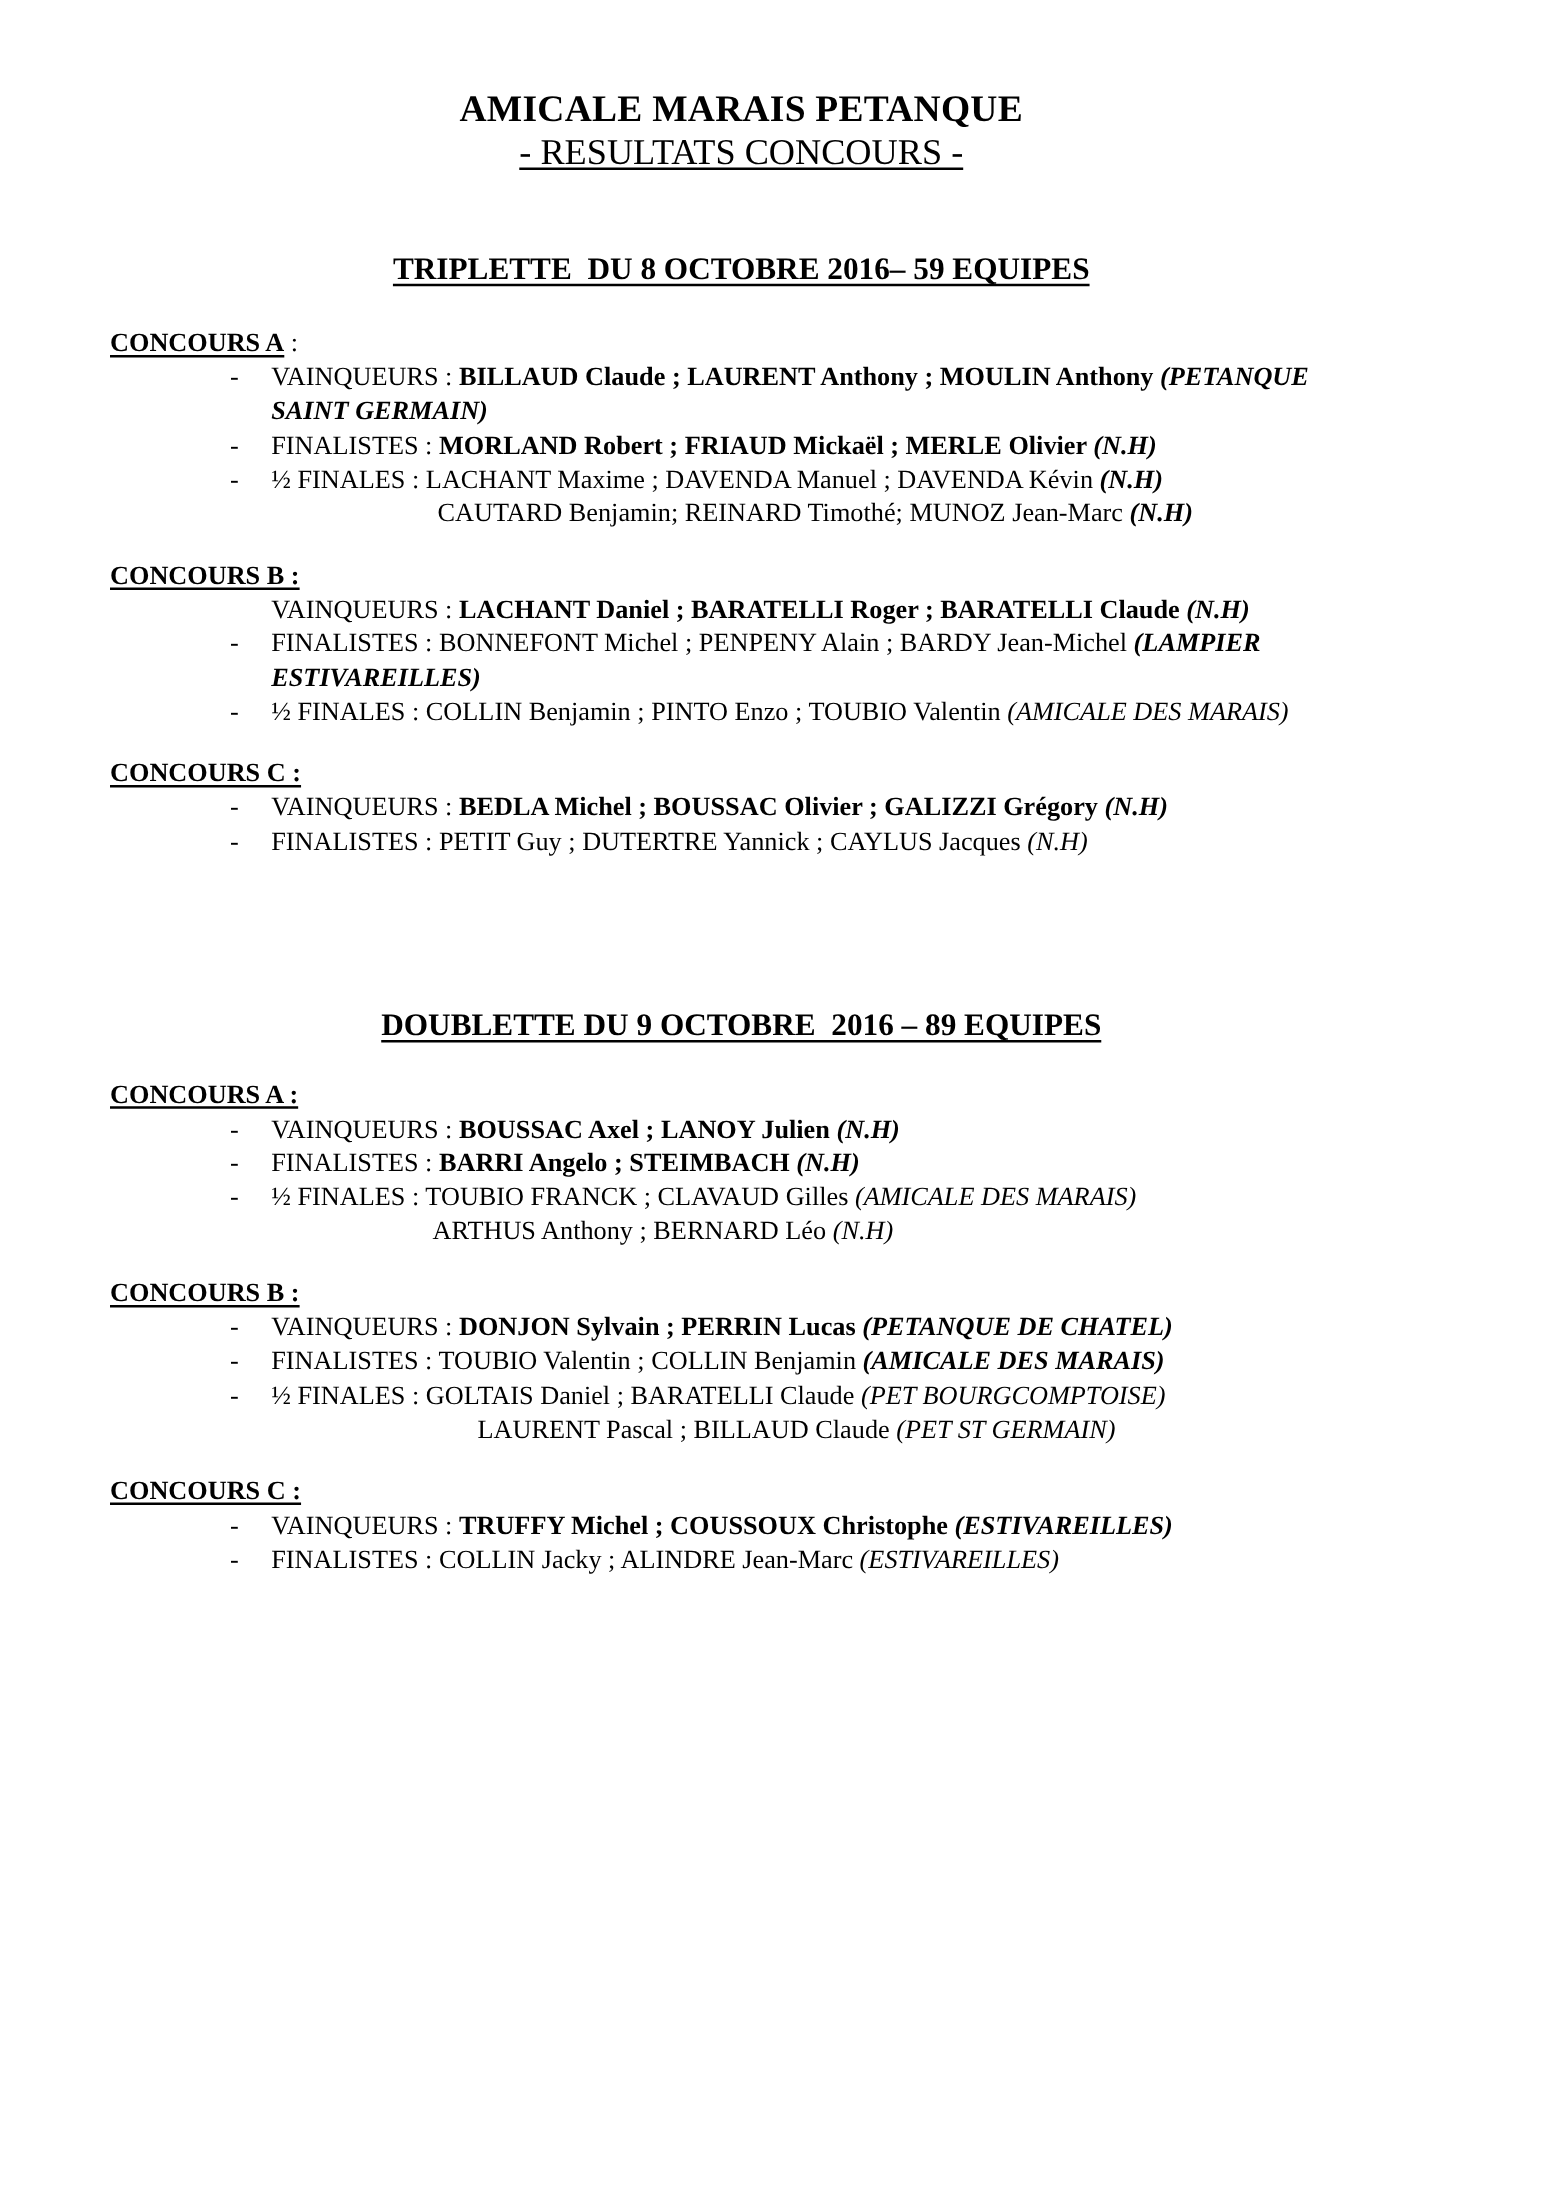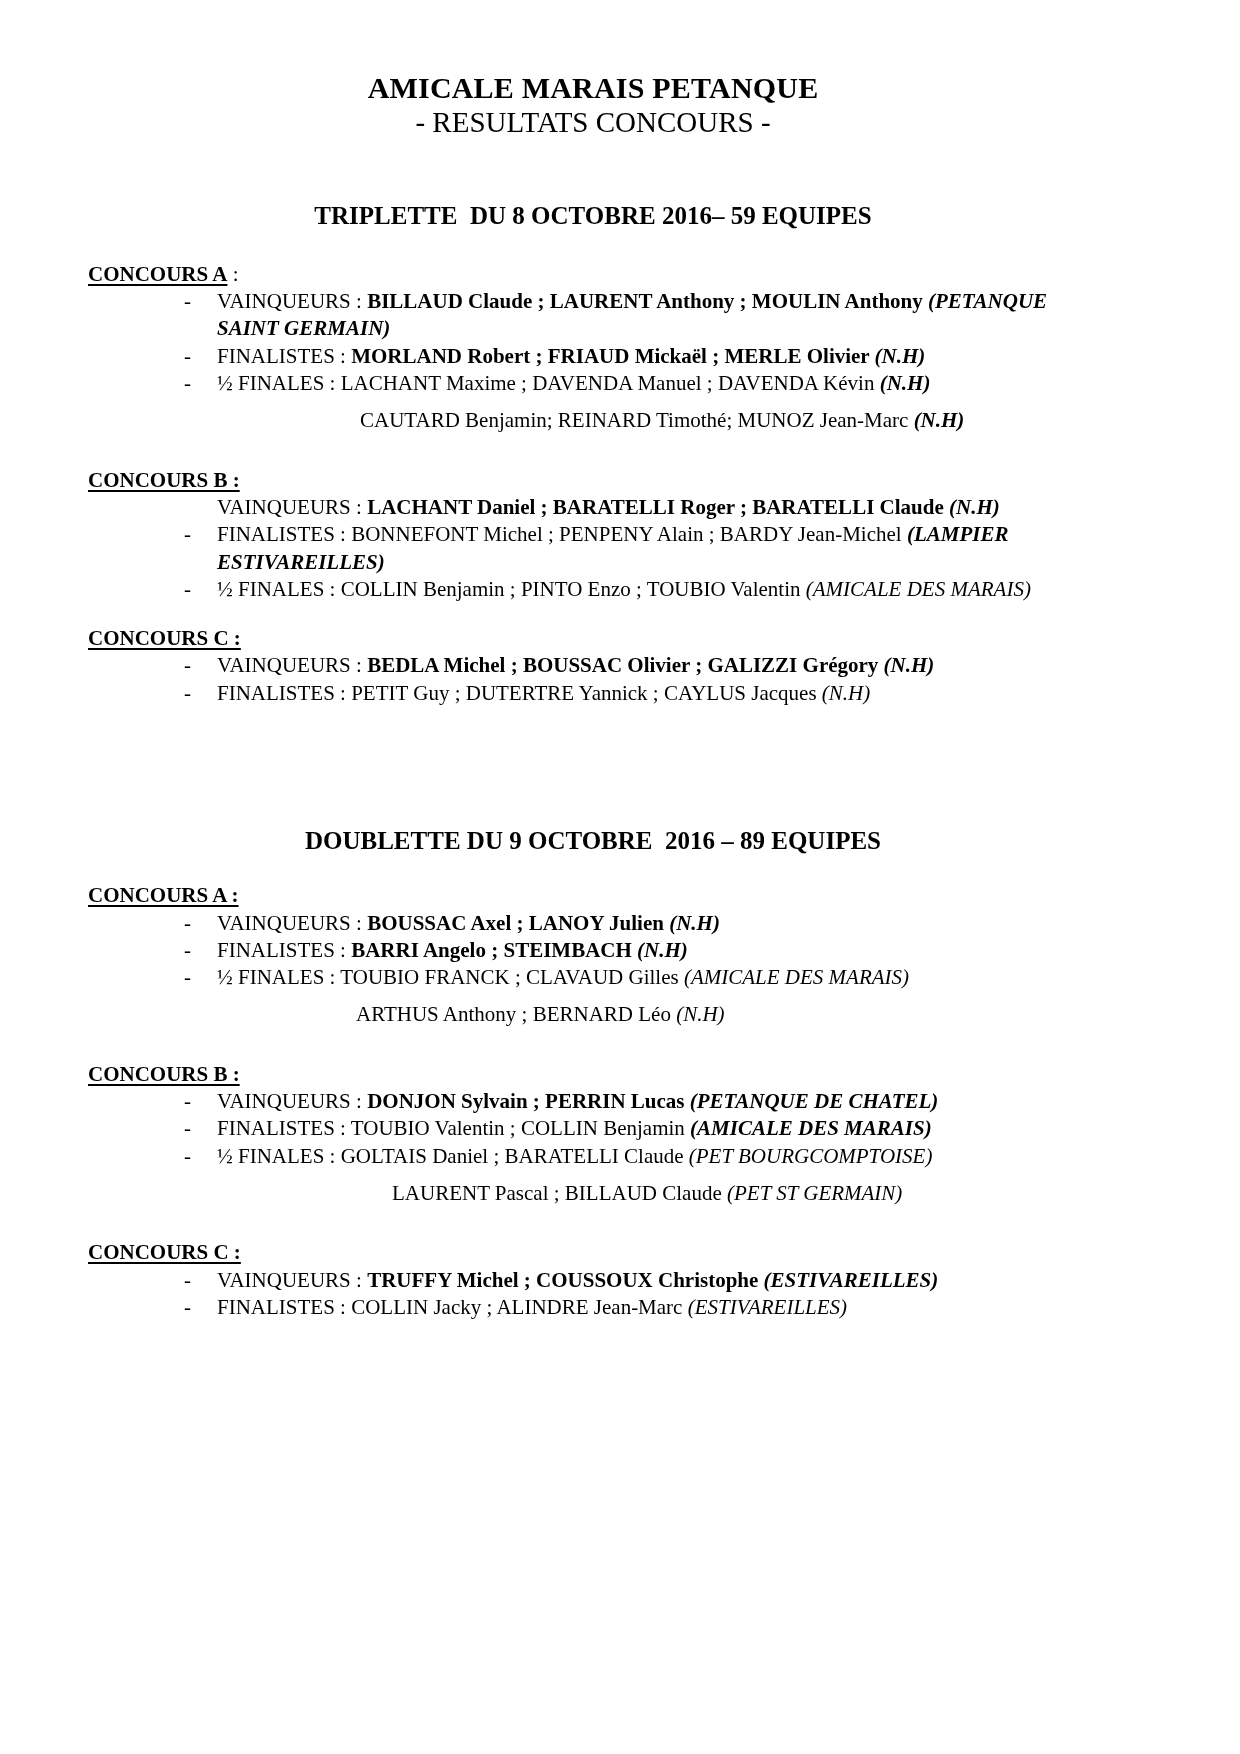--- a/index.html
+++ b/index.html
@@ -38,32 +38,32 @@
     line-height: 1.18;
     margin: 0;
   }
   .doc-subtitle {
     text-align: center;
     font-size: 29px;
     font-weight: normal;
     line-height: 1.18;
     margin: 0;
   }
-  .doc-subtitle span.u { text-underline-offset: 3px; }
+  .doc-subtitle span.u { text-decoration: underline; text-underline-offset: 3px; }
 
   
   .section-heading {
     text-align: center;
     font-size: 25px;
     font-weight: bold;
     margin: 0;
     line-height: 1.25;
     white-space: pre;
   }
-  .section-heading span.u { text-underline-offset: 4px; }
+  .section-heading span.u { text-decoration: underline; text-underline-offset: 4px; }
 
   
   .concours {
     font-size: 21px;
     font-weight: bold;
     line-height: 1.3;
     margin: 0;
     white-space: pre;
   }
   .concours .u { text-decoration: underline; text-underline-offset: 3px; }
@@ -95,21 +95,21 @@
   .lbl { font-weight: normal; }
   .nm  { font-weight: normal; }
   .nmb { font-weight: bold; }
   .club { font-weight: bold; font-style: italic; }
   .clubn { font-weight: normal; font-style: italic; }
 
   
   .cont {
     font-size: 21px;
     line-height: 1.30;
-    margin: 10px;
+    margin: 0;
   }
   .cont.i1 { padding-left: 262px; }
   .cont.i2 { padding-left: 258px; }
   .cont.i3 { padding-left: 290px; }
   .cont.i5 { padding-left: 294px; }
   .gap-lg { height: 30px; }
   .gap-md { height: 22px; }
   .gap-title { height: 60px; }
   .gap-block { height: 118px; }
   .gap-section { height: 26px; }

